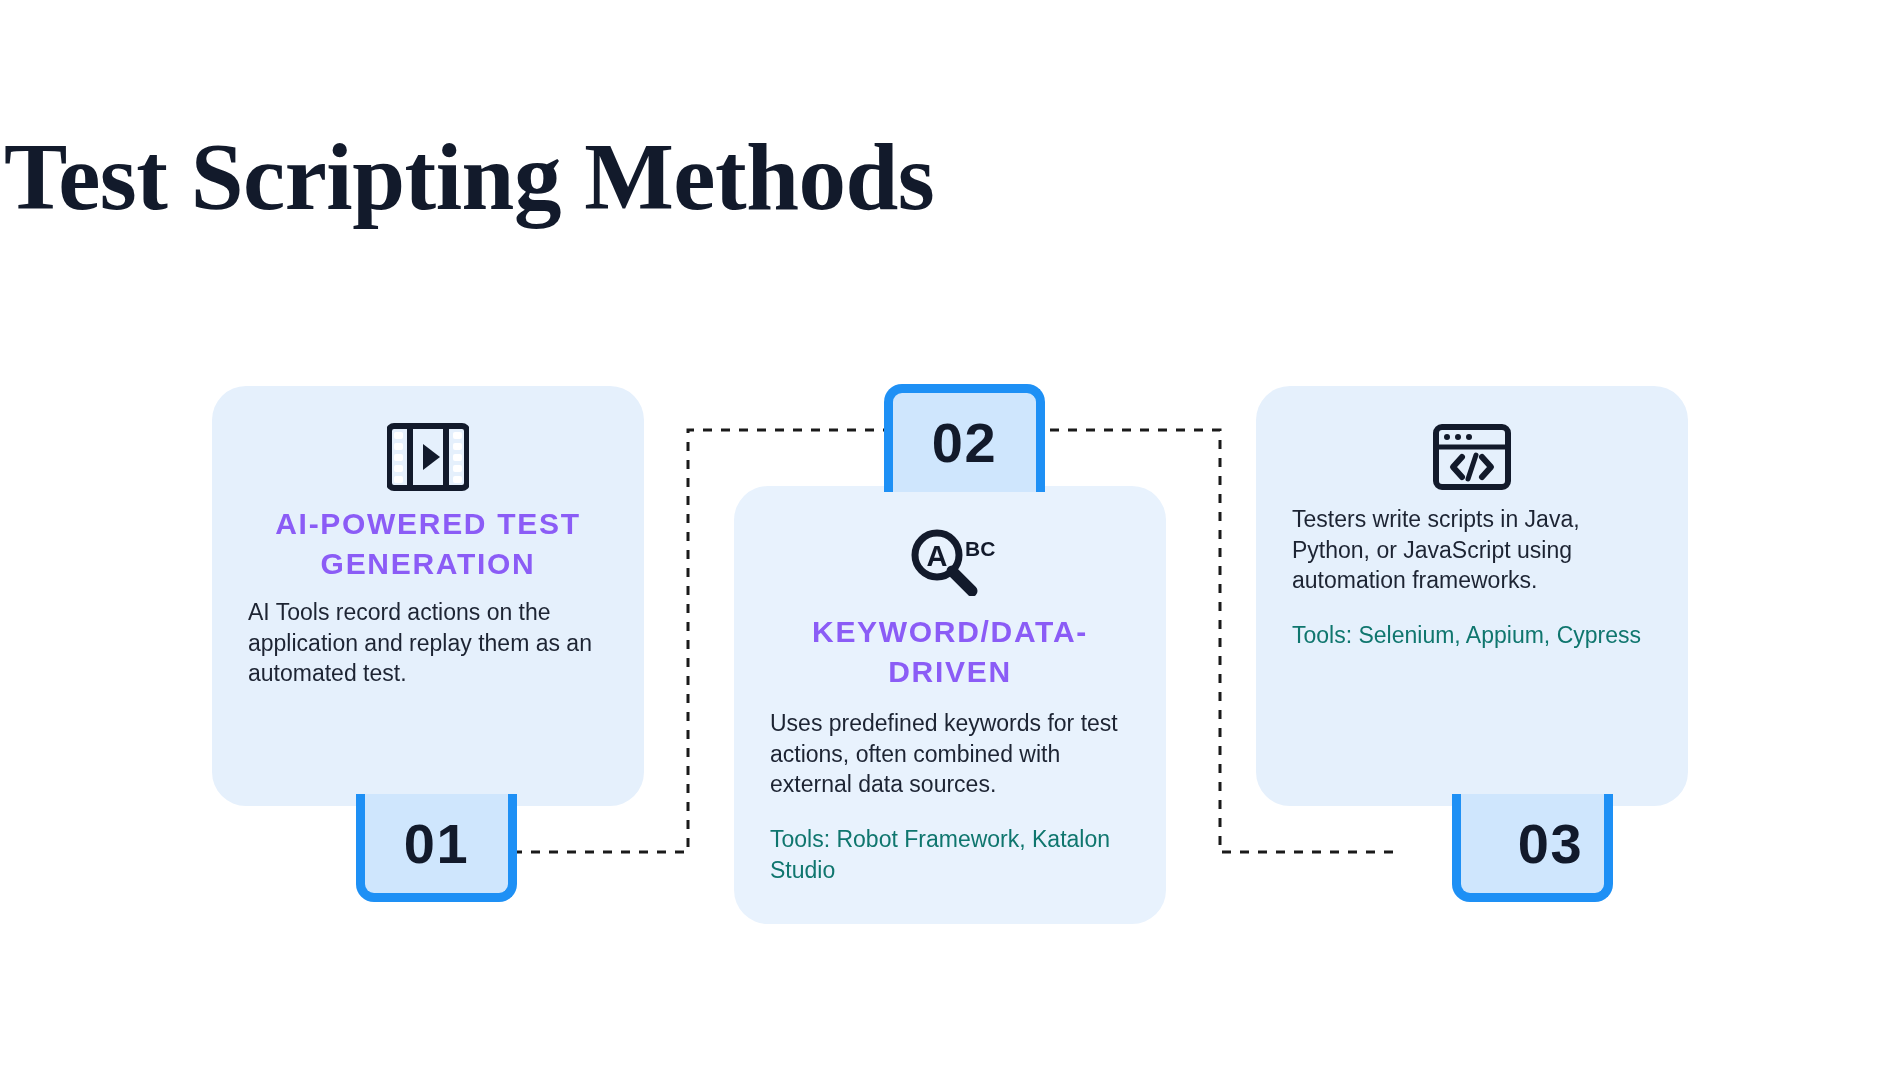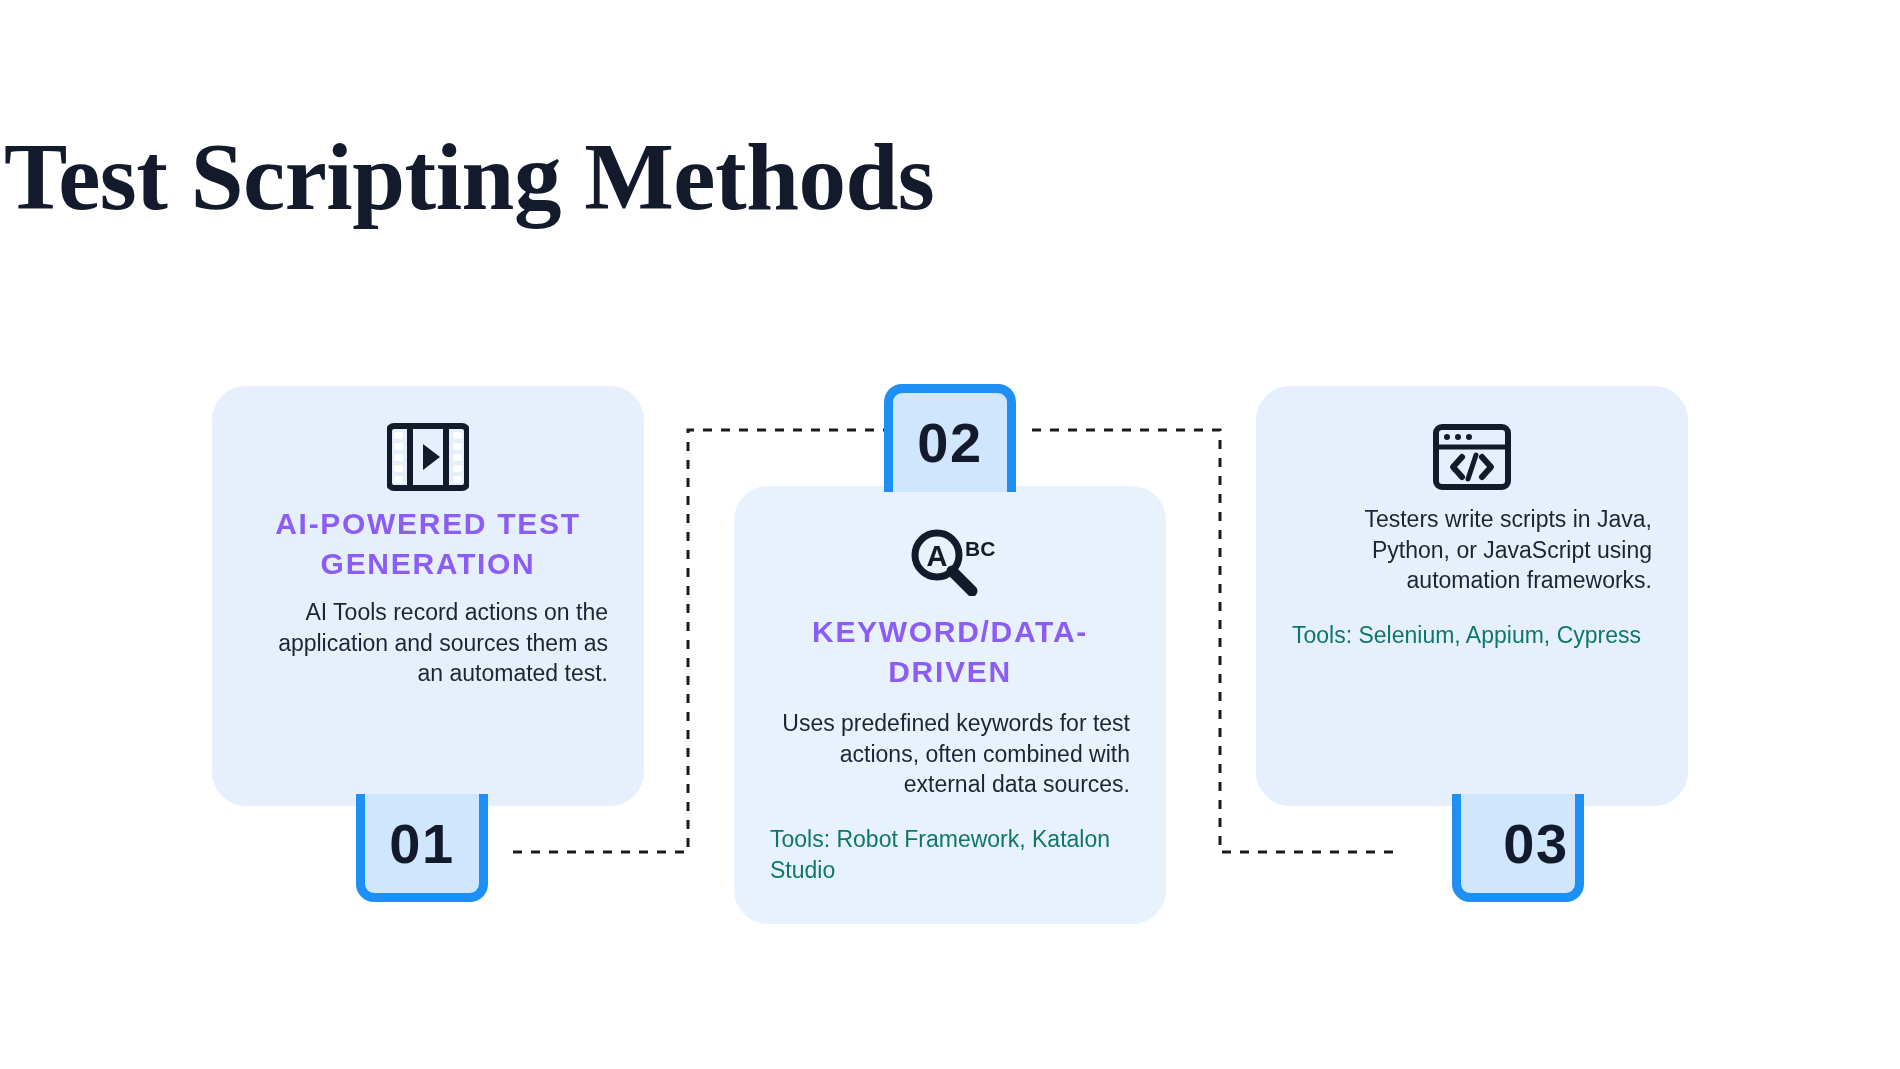--- a/index.html
+++ b/index.html
@@ -88,35 +88,35 @@
     color: #8b5cf6;
     line-height: 1.32;
     margin: 0 0 14px 0;
   }
   .card-2 .card-title { margin-bottom: 17px; }
 
   .card-body {
     font-size: 23px;
     line-height: 1.33;
     color: #1d2433;
-    text-align: right;
+    text-align: left;
     margin: 0;
   }
   .card-tools {
     font-size: 23px;
     line-height: 1.33;
     color: #0f766e;
     text-align: left;
     margin: 24px 0 0 0;
   }
 
   
   .badge {
     position: absolute;
-    width: 132px;
+    width: 161px;
     height: 108px;
     background: #cfe6fd;
     box-sizing: border-box;
     display: flex;
     align-items: center;
     justify-content: center;
     font-size: 56px;
     font-weight: bold;
     letter-spacing: 1.5px;
     color: #121a2b;
@@ -170,21 +170,21 @@
           <rect x="66" y="9" width="9" height="7" rx="2"></rect>
           <rect x="66" y="20" width="9" height="7" rx="2"></rect>
           <rect x="66" y="31" width="9" height="7" rx="2"></rect>
           <rect x="66" y="42" width="9" height="7" rx="2"></rect>
           <rect x="66" y="53" width="9" height="7" rx="2"></rect>
         </g>
         <path d="M36 21 L53 34 L36 47 Z" fill="#121a2b"></path>
       </svg>
     </div>
     <div class="card-title">AI-POWERED TEST GENERATION</div>
-    <p class="card-body">AI Tools record actions on the application and sources them as an automated test.</p>
+    <p class="card-body">AI Tools record actions on the application and replay them as an automated test.</p>
   </div>
 
   <div class="card card-2">
     <div class="card-icon">
       <svg width="92" height="70" viewBox="0 0 92 70" fill="none">
         <circle cx="33" cy="29" r="22" stroke="#121a2b" stroke-width="7"></circle>
         <path d="M48 45 L68 65" stroke="#121a2b" stroke-width="11" stroke-linecap="round"></path>
         <text x="33" y="40" text-anchor="middle" font-family="Liberation Sans, sans-serif" font-size="29" font-weight="bold" fill="#121a2b">A</text>
         <text x="61" y="30" text-anchor="start" font-family="Liberation Sans, sans-serif" font-size="21" font-weight="bold" fill="#121a2b">BC</text>
       </svg>

